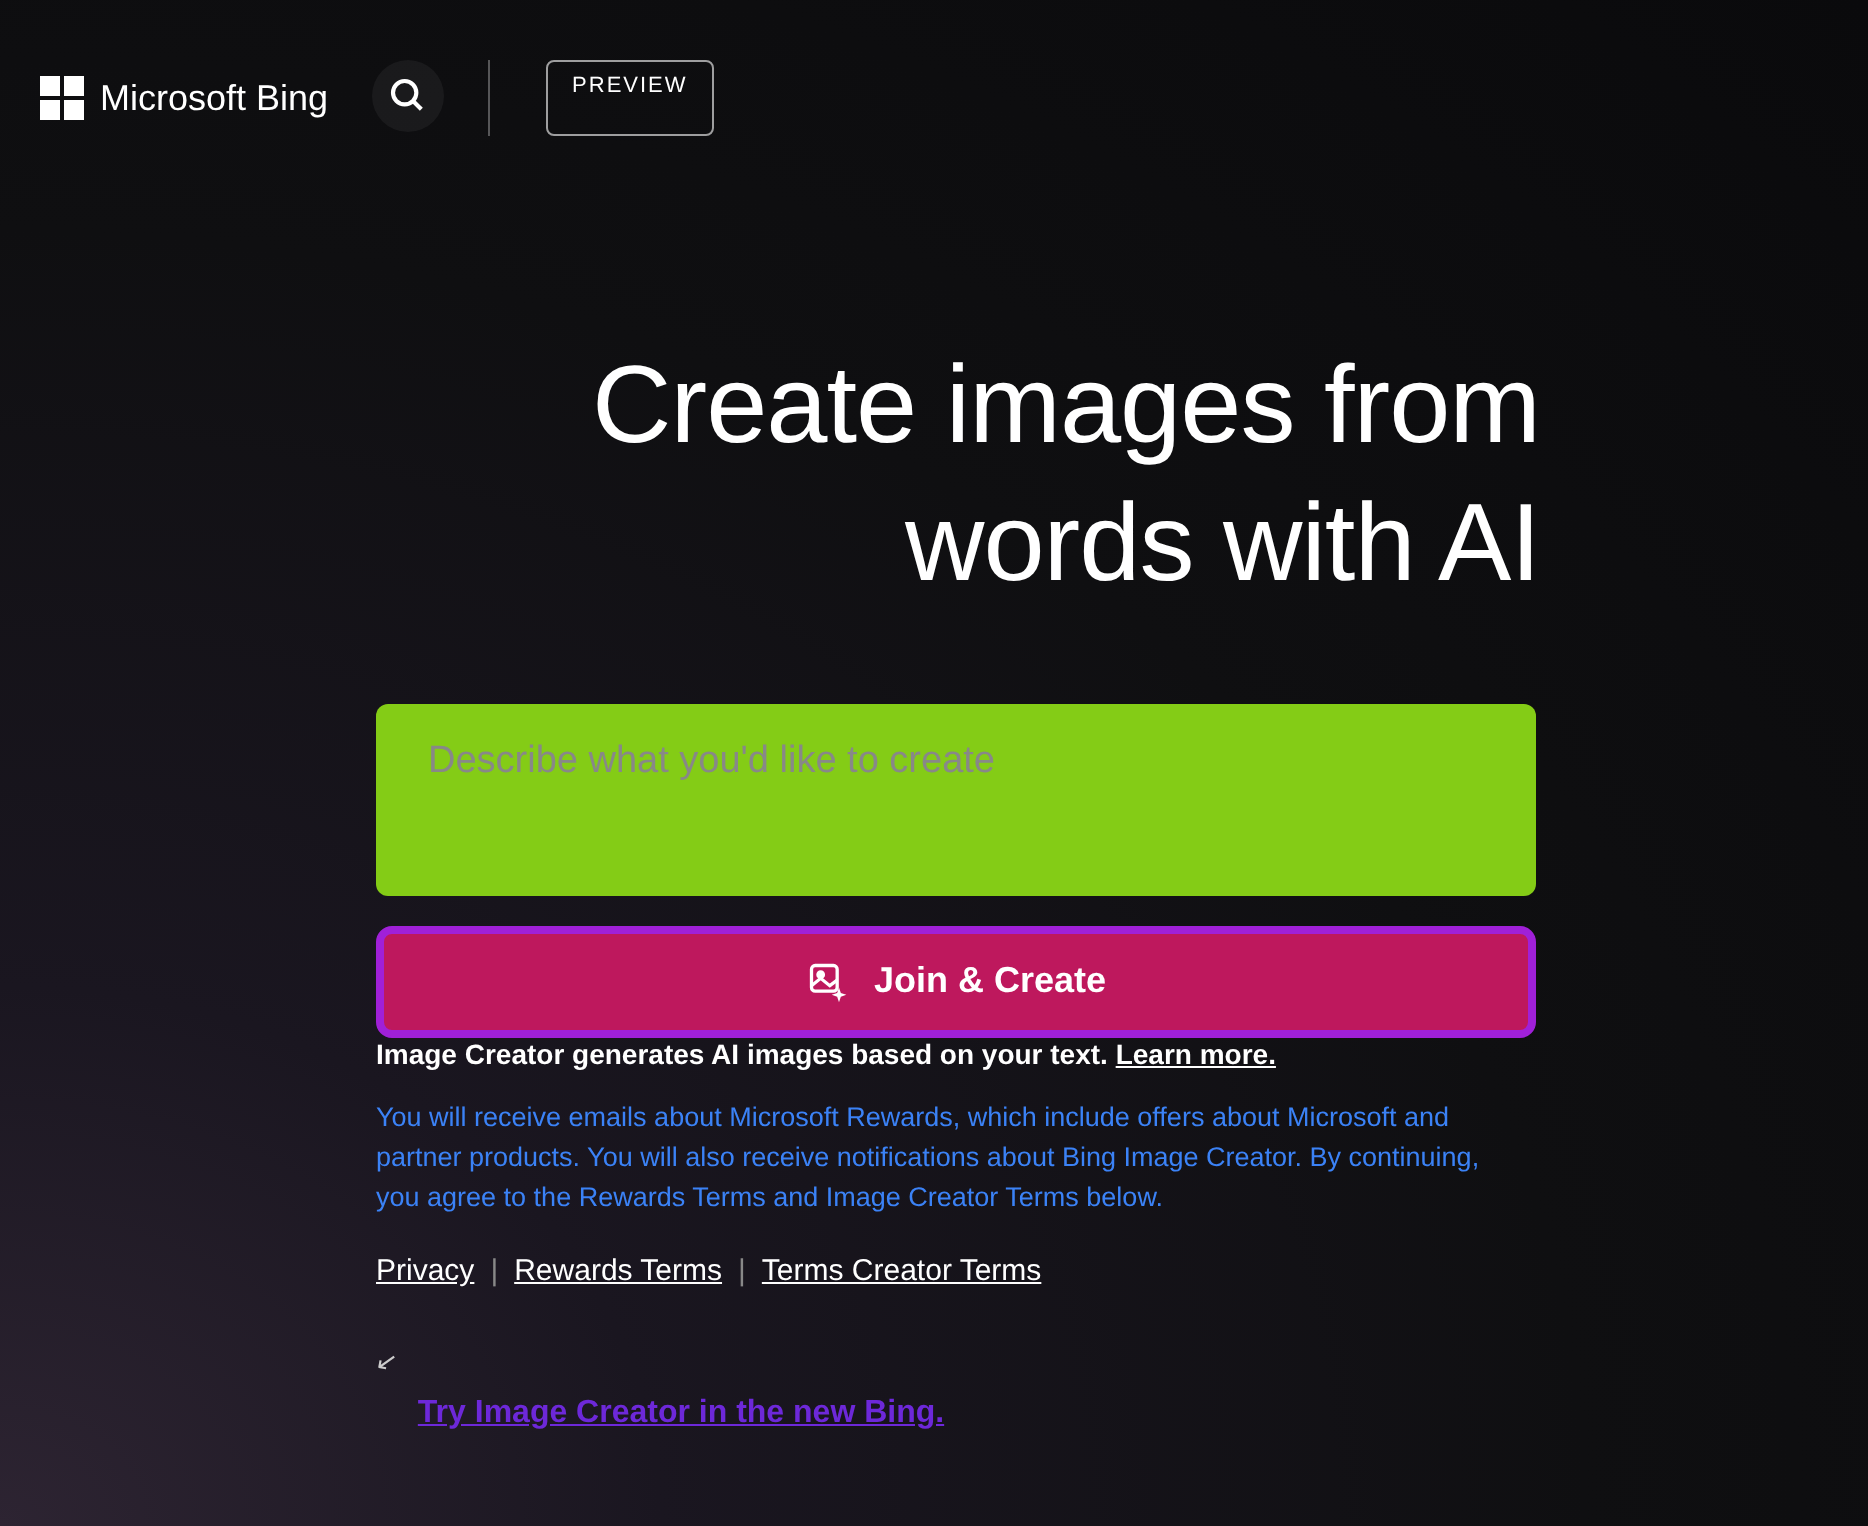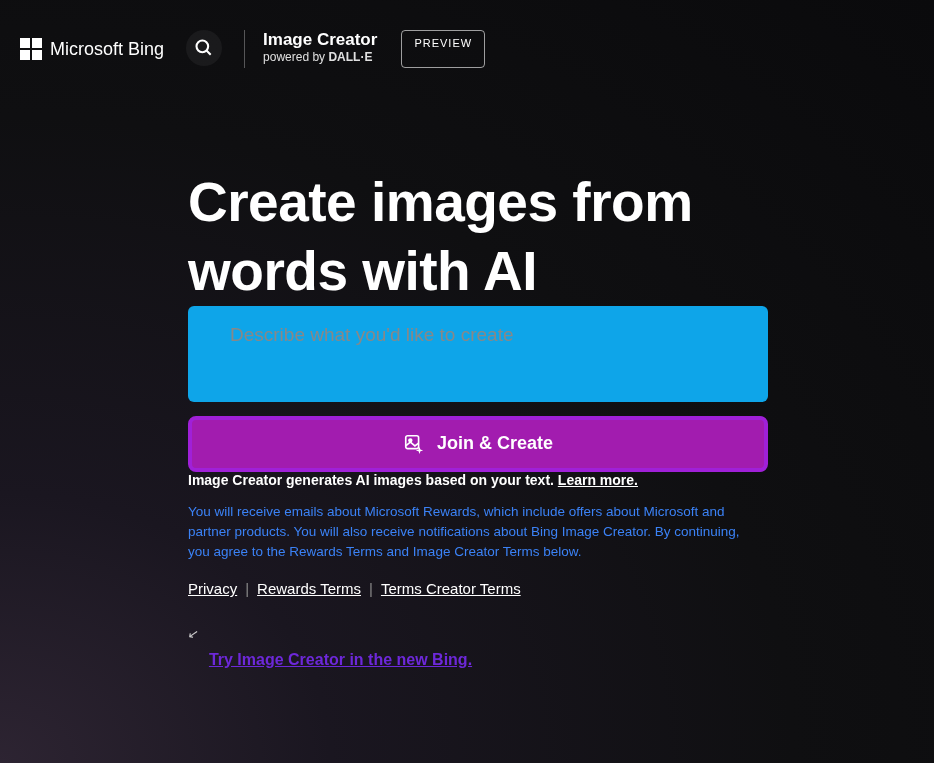--- a/index.html
+++ b/index.html
@@ -85,44 +85,46 @@
       letter-spacing: 1px;
       border-radius: 4px;
       margin-left: 10px;
     }
     .main {
       padding: 80px 0 0 188px;
       max-width: 770px;
     }
     .hero-title {
       font-size: 55px;
-      font-weight: 700;
+      font-weight: 400;
       line-height: 1.25;
       letter-spacing: -0.5px;
+      margin-bottom: 46px;
+      text-align: right;
     }
     .prompt-input {
       width: 580px;
       height: 96px;
-      background: #0ea5e9;
+      background: #84cc16;
       border: none;
       border-radius: 6px;
-      padding: 18px 42px;
+      padding: 18px 26px;
       font-size: 19px;
       color: #333;
       font-family: inherit;
       resize: none;
       outline: none;
     }
     .prompt-input::placeholder {
       color: #888;
     }
     .cta-button {
       width: 580px;
       height: 56px;
-      background: #a21caf;
+      background: #be185d;
       border: 4px solid #a020d8;
       border-radius: 8px;
       display: flex;
       align-items: center;
       justify-content: center;
       gap: 12px;
       margin-top: 10px;
       cursor: pointer;
       font-size: 18px;
       font-weight: 700;
@@ -196,26 +198,20 @@
     </div>
     <span class="ms-logo-text">Microsoft Bing</span>
   </div>
   <div class="search-icon-wrap">
     <svg viewBox="0 0 24 24" fill="none" stroke="#ffffff" stroke-width="2.5">
       <circle cx="10" cy="10" r="7"></circle>
       <line x1="20" y1="20" x2="15" y2="15"></line>
     </svg>
   </div>
   <div class="divider-v"></div>
-  <div class="title-block">
-    <span class="title-main">Image Creator</span>
-    <span class="title-sub">
-      <span>powered by </span><strong>DALL·E</strong>
-    </span>
-  </div>
   <div class="preview-badge">PREVIEW</div>
 </div>
 
 <div class="main">
   <h1 class="hero-title">Create images from words with AI</h1>
 
   <textarea class="prompt-input" placeholder="Describe what you'd like to create" style=""></textarea>
 
   <button class="cta-button">
     <svg viewBox="0 0 24 24" fill="none" stroke="#ffffff" stroke-width="1.8">

